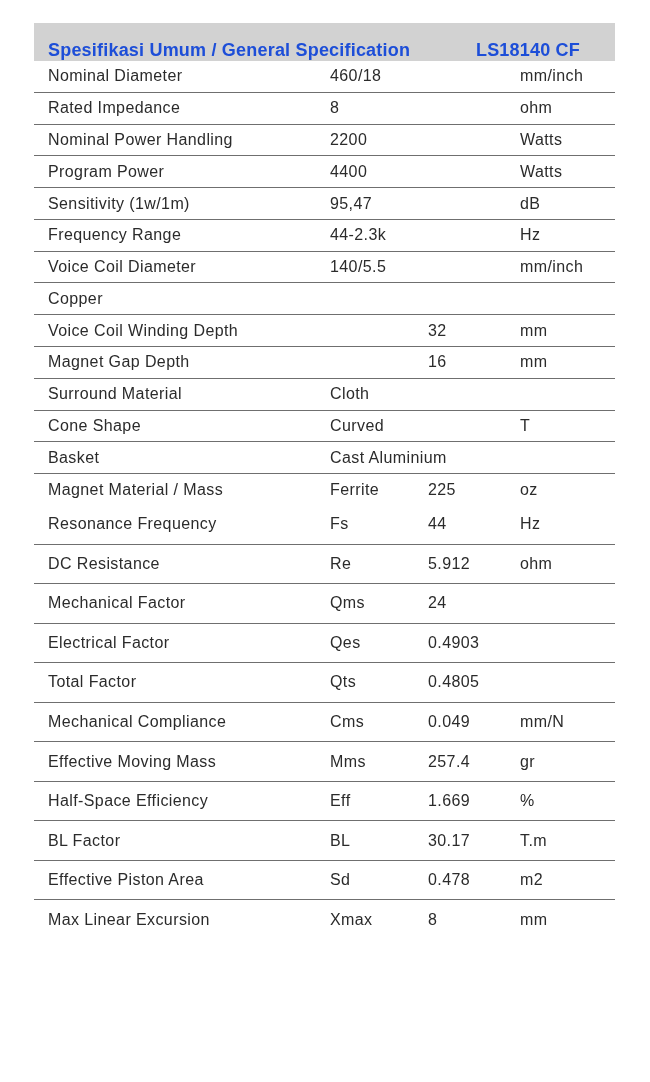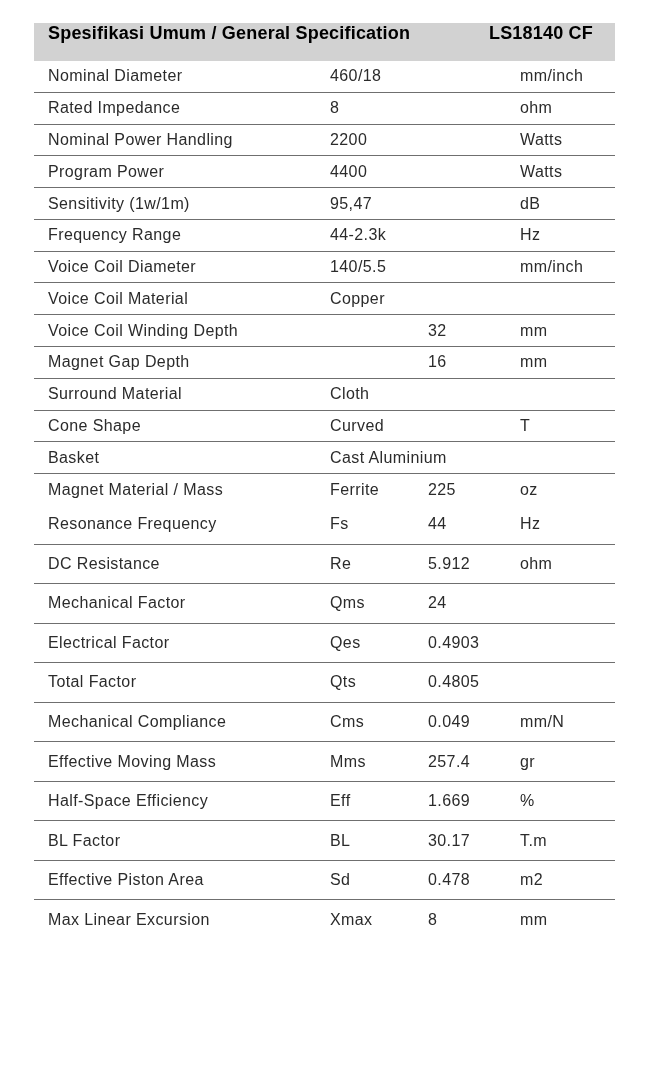--- a/index.html
+++ b/index.html
@@ -13,31 +13,31 @@
   }
   .sheet{
     position:absolute;
     left:34px;top:23px;
     width:581px;
   }
   .section-header{
     height:38px;
     background:#d2d2d2;
     display:flex;
-    align-items:flex-start;
+    align-items:flex-end;
     padding-left:14px;
     box-sizing:border-box;
     font-size:18px;
     font-weight:bold;
     letter-spacing:0.2px;
-    color:#000000;
+    color:#1d4ed8;
   }
   .section-header .model{
     margin-left:auto;
-    padding-right:22px;
+    padding-right:35px;
     font-weight:bold;
   }
   .rows{
     display:flex;
     flex-direction:column;
   }
   .rows.sec1{height:444px;}
   .rows.sec2{height:434px;}
   .row{
     flex:1 1 auto;
@@ -104,21 +104,20 @@
         <span class="cell c-val2"></span>
         <span class="cell c-unit">Hz</span>
       </div>
       <div class="row">
         <span class="cell c-label">Voice Coil Diameter</span>
         <span class="cell c-val">140/5.5</span>
         <span class="cell c-val2"></span>
         <span class="cell c-unit">mm/inch</span>
       </div>
       <div class="row">
-        <span class="cell c-label">Voice Coil Material</span>
         <span class="cell c-val">Copper</span>
         <span class="cell c-val2"></span>
         <span class="cell c-unit"></span>
       </div>
       <div class="row">
         <span class="cell c-label">Voice Coil Winding Depth</span>
         <span class="cell c-val"></span>
         <span class="cell c-val2">32</span>
         <span class="cell c-unit">mm</span>
       </div>

